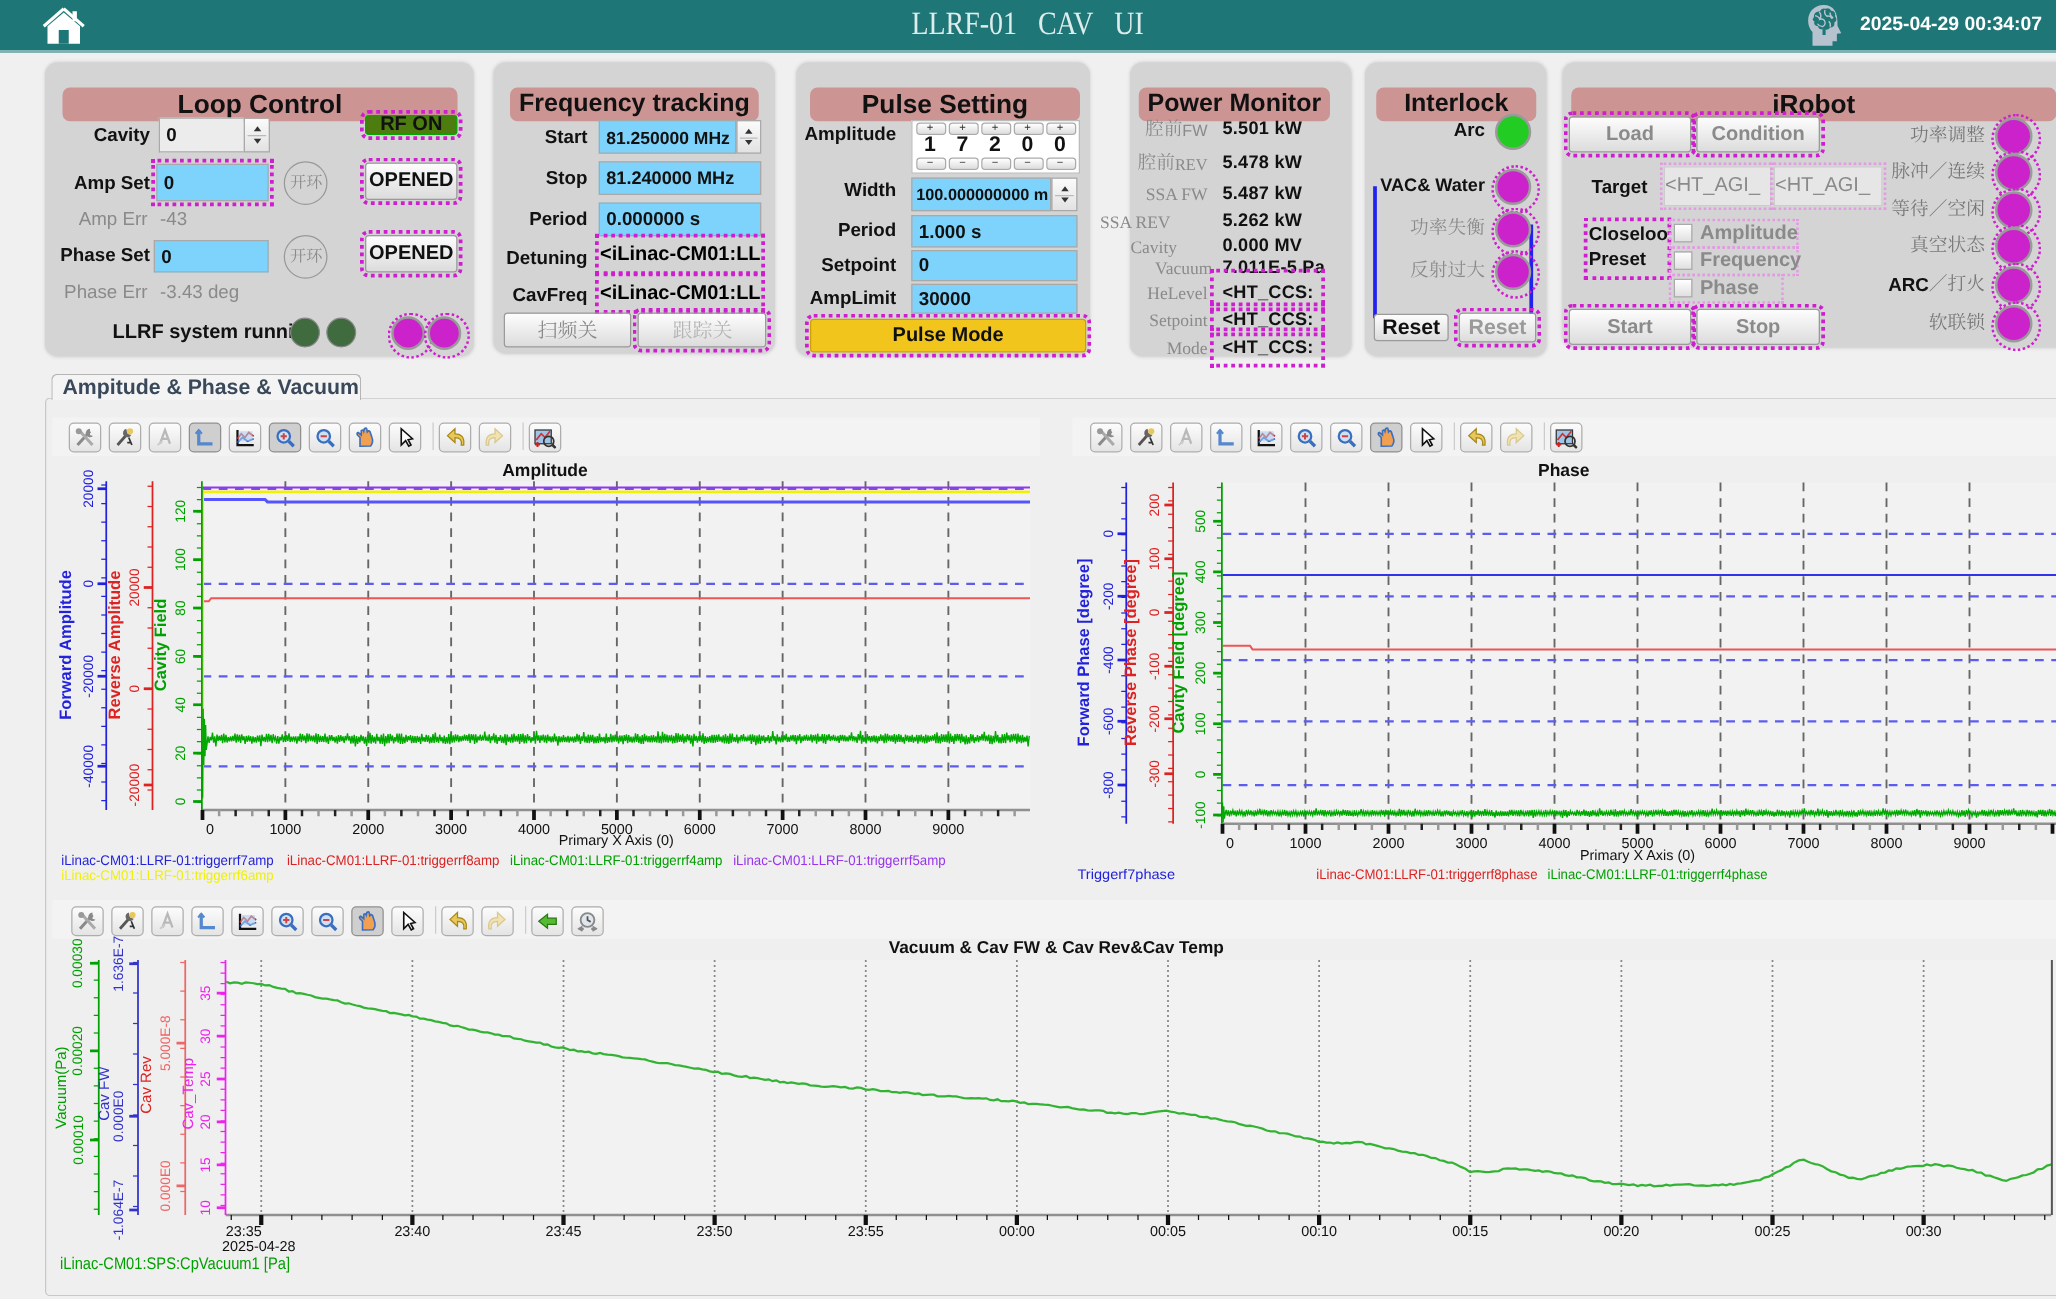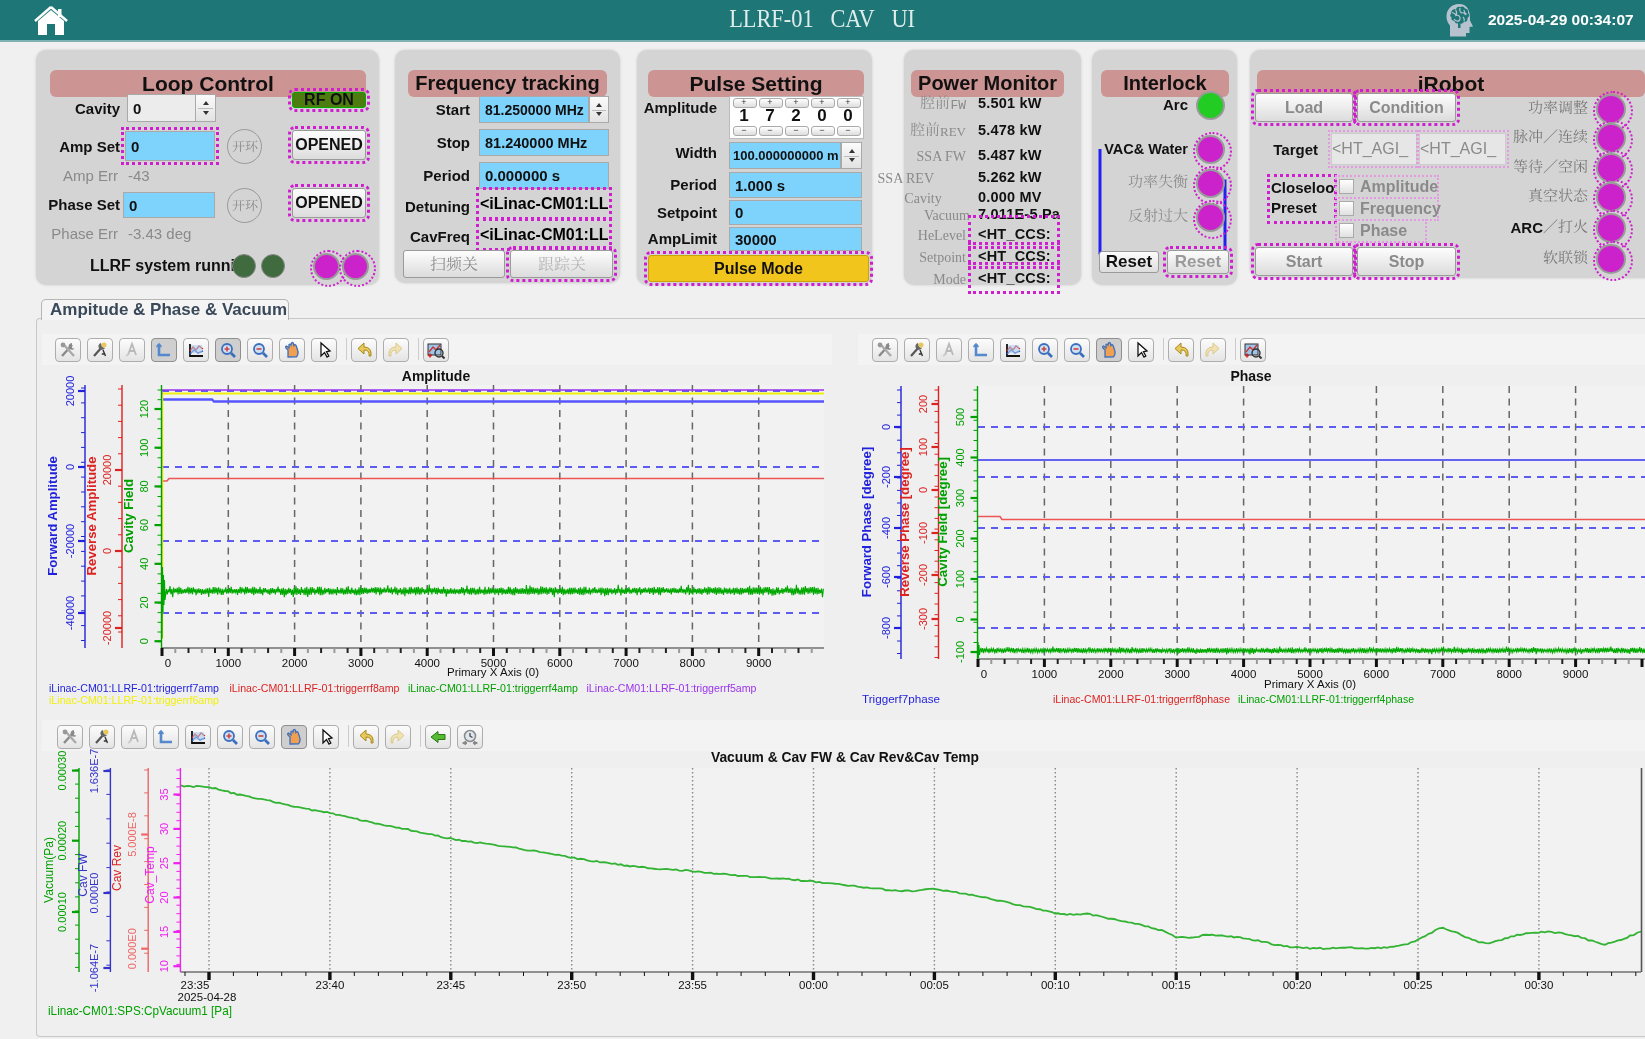--- a/index.html
+++ b/index.html
@@ -136,30 +136,30 @@
 <div class="lbl" style="left:637px;top:204px;width:80px;">Setpoint</div>
 <div class="inp" style="left:729px;top:200px;width:133px;height:25px;">0</div>
 <div class="lbl" style="left:637px;top:230px;width:80px;">AmpLimit</div>
 <div class="inp" style="left:729px;top:227px;width:133px;height:24px;">30000</div>
 <div class="btn mgb" style="left:648px;top:255px;width:221px;height:27px;background:#f2c51d;border:1px solid #c9a20a;">Pulse Mode</div>
 <div class="panel" style="left:904px;top:50px;width:177px;height:235px;"></div>
 <div class="phead" style="left:911px;top:59px;width:153px;height:27px;line-height:27px;font-size:20px;">Power Monitor</div>
 <div class="abs" style="left:880px;top:95px;width:86px;text-align:right;"><svg width="30" height="16" viewBox="0 0 30 16" style="vertical-align:-0.14em" fill="#8a8a8a">
       <path transform="translate(0.00,12.90) scale(0.0150,-0.0150)" d="M635 539 548 583C505 485 439 394 379 341L391 328C465 370 541 440 597 526C617 521 630 529 635 539ZM711 573 699 565C754 513 832 425 860 364C933 325 966 468 711 573ZM589 836 578 828C608 799 640 749 643 706C704 657 766 783 589 836ZM458 723 441 724C442 680 414 628 391 609C372 594 361 572 371 553C384 532 420 536 437 553C454 572 467 606 467 651H853L822 554L835 548C862 571 906 614 929 640C949 641 960 643 967 650L892 723L850 681H466C464 694 462 708 458 723ZM842 346 797 289H415L423 259H628V-6H369L377 -36H942C956 -36 966 -31 969 -20C935 11 882 53 882 53L835 -6H692V259H901C915 259 924 264 927 275C894 306 842 346 842 346ZM284 325H165C167 373 167 419 167 463V529H284ZM106 791V462C106 280 103 83 31 -70L47 -79C129 27 155 164 163 295H284V24C284 10 279 4 262 4C245 4 159 11 159 11V-5C197 -11 220 -18 232 -29C244 -40 249 -57 251 -78C335 -68 345 -36 345 17V743C363 746 379 753 385 761L306 821L275 781H180L106 814ZM284 558H167V752H284Z"></path>
       <path transform="translate(15.00,12.90) scale(0.0150,-0.0150)" d="M588 532V72H600C624 72 650 86 650 94V495C676 498 685 507 687 521ZM803 556V20C803 5 798 -1 779 -1C757 -1 654 7 654 7V-9C699 -15 725 -22 740 -32C753 -43 759 -59 762 -77C855 -68 866 -36 866 16V518C890 521 899 530 901 545ZM248 835 237 828C282 787 333 718 343 661C352 655 361 651 369 651H40L49 622H934C948 622 958 627 961 637C925 669 869 713 869 713L819 651H602C651 695 702 748 734 789C757 788 769 796 773 807L668 838C645 782 607 708 572 651H373C426 653 438 776 248 835ZM389 489V368H195V489ZM132 518V-77H143C171 -77 195 -62 195 -54V181H389V18C389 5 385 -1 370 -1C353 -1 280 4 280 4V-11C314 -16 333 -23 345 -32C356 -43 359 -58 361 -77C442 -69 452 -39 452 11V477C472 480 489 489 496 496L412 559L379 518H200L132 551ZM389 338V210H195V338Z"></path>
-    </svg><span style="font-family:Liberation Mono, monospace;font-size:13px;color:#8a8a8a;margin-top:44px;">FW</span></div>
+    </svg><span style="font-family:Liberation Sans, sans-serif;font-size:13px;color:#8a8a8a;margin-top:44px;">FW</span></div>
 <div class="abs" style="left:978px;top:95px;font-weight:bold;font-size:14.5px;color:#111;white-space:nowrap;letter-spacing:0.2px;">5.501 kW</div>
 <div class="abs" style="left:880px;top:122px;width:86px;text-align:right;"><svg width="30" height="16" viewBox="0 0 30 16" style="vertical-align:-0.14em" fill="#8a8a8a">
       <path transform="translate(0.00,12.90) scale(0.0150,-0.0150)" d="M635 539 548 583C505 485 439 394 379 341L391 328C465 370 541 440 597 526C617 521 630 529 635 539ZM711 573 699 565C754 513 832 425 860 364C933 325 966 468 711 573ZM589 836 578 828C608 799 640 749 643 706C704 657 766 783 589 836ZM458 723 441 724C442 680 414 628 391 609C372 594 361 572 371 553C384 532 420 536 437 553C454 572 467 606 467 651H853L822 554L835 548C862 571 906 614 929 640C949 641 960 643 967 650L892 723L850 681H466C464 694 462 708 458 723ZM842 346 797 289H415L423 259H628V-6H369L377 -36H942C956 -36 966 -31 969 -20C935 11 882 53 882 53L835 -6H692V259H901C915 259 924 264 927 275C894 306 842 346 842 346ZM284 325H165C167 373 167 419 167 463V529H284ZM106 791V462C106 280 103 83 31 -70L47 -79C129 27 155 164 163 295H284V24C284 10 279 4 262 4C245 4 159 11 159 11V-5C197 -11 220 -18 232 -29C244 -40 249 -57 251 -78C335 -68 345 -36 345 17V743C363 746 379 753 385 761L306 821L275 781H180L106 814ZM284 558H167V752H284Z"></path>
       <path transform="translate(15.00,12.90) scale(0.0150,-0.0150)" d="M588 532V72H600C624 72 650 86 650 94V495C676 498 685 507 687 521ZM803 556V20C803 5 798 -1 779 -1C757 -1 654 7 654 7V-9C699 -15 725 -22 740 -32C753 -43 759 -59 762 -77C855 -68 866 -36 866 16V518C890 521 899 530 901 545ZM248 835 237 828C282 787 333 718 343 661C352 655 361 651 369 651H40L49 622H934C948 622 958 627 961 637C925 669 869 713 869 713L819 651H602C651 695 702 748 734 789C757 788 769 796 773 807L668 838C645 782 607 708 572 651H373C426 653 438 776 248 835ZM389 489V368H195V489ZM132 518V-77H143C171 -77 195 -62 195 -54V181H389V18C389 5 385 -1 370 -1C353 -1 280 4 280 4V-11C314 -16 333 -23 345 -32C356 -43 359 -58 361 -77C442 -69 452 -39 452 11V477C472 480 489 489 496 496L412 559L379 518H200L132 551ZM389 338V210H195V338Z"></path>
     </svg><span style="font-family:'Liberation Serif',serif;font-size:13px;color:#8a8a8a;">REV</span></div>
 <div class="abs" style="left:978px;top:122px;font-weight:bold;font-size:14.5px;color:#111;white-space:nowrap;letter-spacing:0.2px;">5.478 kW</div>
 <div class="abs" style="left:880px;top:147px;width:86px;text-align:right;"><span style="font-family:'Liberation Serif',serif;font-size:14px;color:#8a8a8a;">SSA FW</span></div>
 <div class="abs" style="left:978px;top:147px;font-weight:bold;font-size:14.5px;color:#111;white-space:nowrap;letter-spacing:0.2px;">5.487 kW</div>
-<div class="abs" style="left:848px;top:169px;width:86px;text-align:right;"><span style="font-family:'Liberation Serif',serif;font-size:14px;color:#8a8a8a;">SSA REV</span></div>
+<div class="abs" style="left:880px;top:169px;width:86px;"><span style="font-family:'Liberation Serif',serif;font-size:14px;color:#8a8a8a;">SSA REV</span></div>
 <div class="abs" style="left:978px;top:169px;font-weight:bold;font-size:14.5px;color:#111;white-space:nowrap;letter-spacing:0.2px;">5.262 kW</div>
 <div class="abs" style="left:880px;top:189px;width:86px;text-align:center;"><span style="font-family:'Liberation Serif',serif;font-size:14px;color:#8a8a8a;">Cavity</span></div>
 <div class="abs" style="left:978px;top:189px;font-weight:bold;font-size:14.5px;color:#111;white-space:nowrap;letter-spacing:0.2px;">0.000 MV</div>
 <div class="abs" style="left:924px;top:206px;width:86px;"><span style="font-family:'Liberation Serif',serif;font-size:14px;color:#8a8a8a;">Vacuum</span></div>
 <div class="abs" style="left:978px;top:206px;font-weight:bold;font-size:14.5px;color:#111;white-space:nowrap;letter-spacing:0.2px;">7.011E-5 Pa</div>
 <div class="abs" style="left:880px;top:226px;width:86px;text-align:right;"><span style="font-family:'Liberation Serif',serif;font-size:14px;color:#8a8a8a;">HeLevel</span></div>
 <div class="abs mgb" style="left:972px;top:219px;width:84px;height:26px;"></div>
 <div class="abs" style="left:978px;top:226px;font-weight:bold;font-size:14.5px;color:#111;white-space:nowrap;letter-spacing:0.2px;">&lt;HT_CCS:</div>
 <div class="abs" style="left:880px;top:248px;width:86px;text-align:right;"><span style="font-family:'Liberation Serif',serif;font-size:14px;color:#8a8a8a;">Setpoint</span></div>
 <div class="abs mgb" style="left:972px;top:246px;width:84px;height:19px;"></div>

